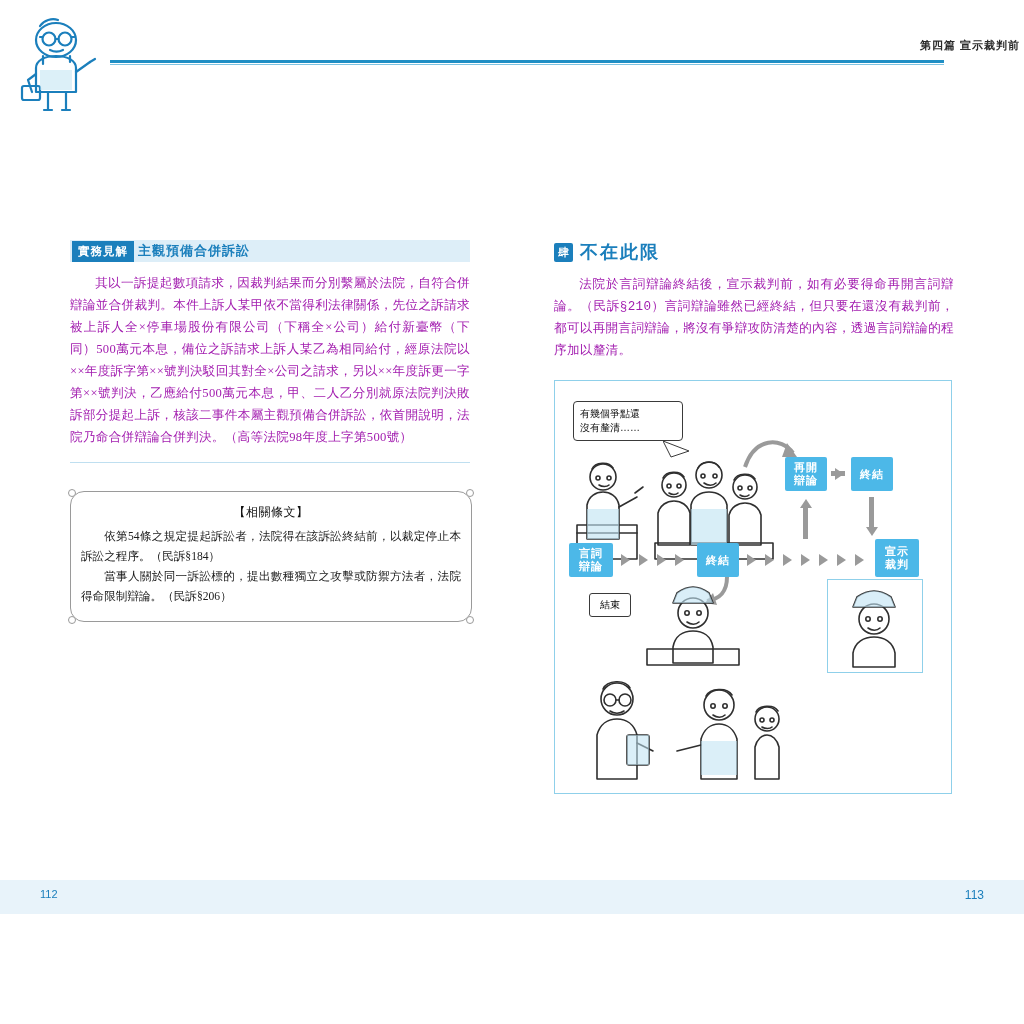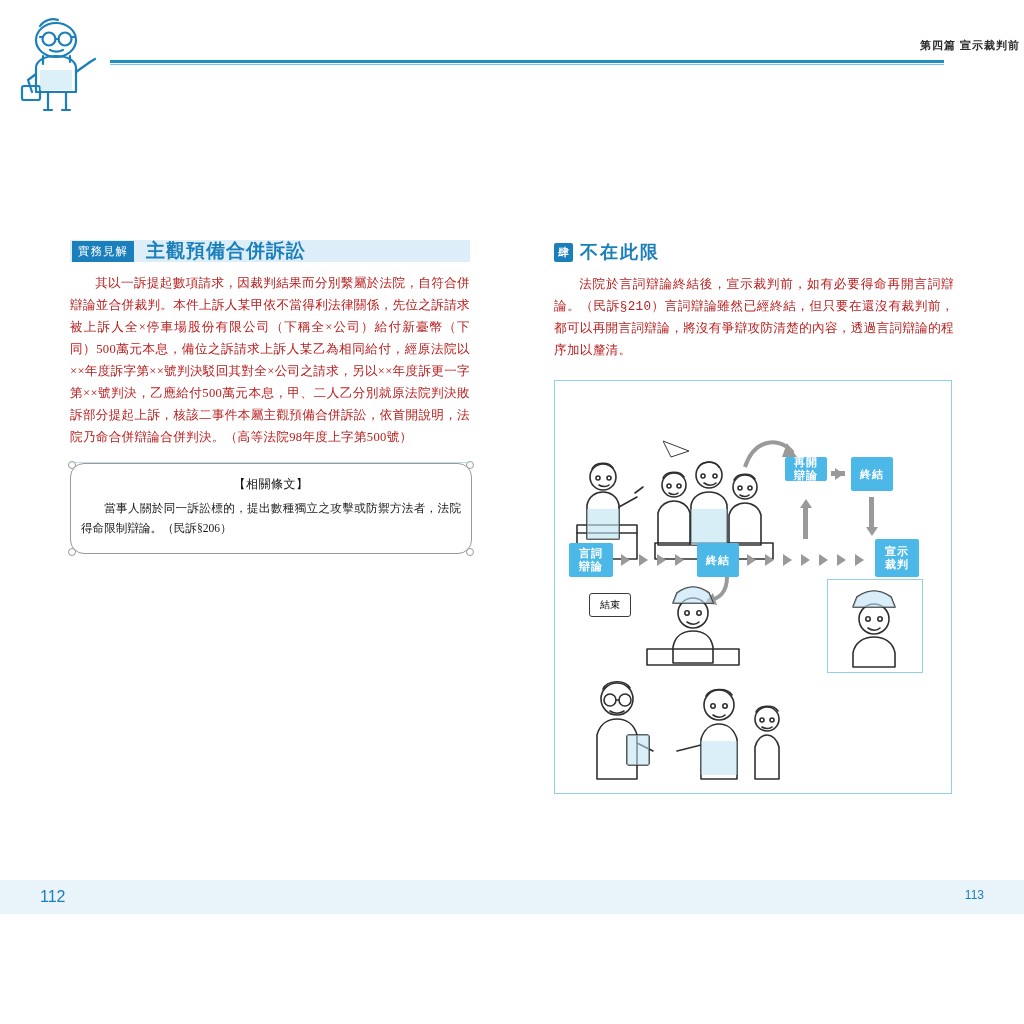--- a/index.html
+++ b/index.html
@@ -82,58 +82,59 @@
     width: 400px;
     height: 22px;
     background: #ddeef8;
     display: flex;
     align-items: center;
   }
   .practice-tag {
     background: #1b7fbc;
     color: #ffffff;
     font-size: 11.5px;
-    font-weight: normal;
+    font-weight: bold;
     padding: 3px 6px 3px 6px;
     margin-left: 2px;
     letter-spacing: 1px;
     font-family: "Liberation Sans", sans-serif;
   }
   .practice-title {
     color: #1b7fbc;
-    font-size: 19px;
+    font-size: 13px;
     font-weight: bold;
-    margin-left: 12px;
+    margin-left: 4px;
     letter-spacing: 1px;
     font-family: "Liberation Sans", sans-serif;
   }
 
   .body-text {
     margin-top: 10px;
     font-size: 12.6px;
     line-height: 22px;
-    color: #b91c1c;
+    color: #a21caf;
     text-align: justify;
     letter-spacing: 0.3px;
   }
   .body-text p {
     margin: 0 0 0 0;
     text-indent: 2em;
   }
 
   .divider {
     margin-top: 14px;
     width: 400px;
     height: 1px;
     background: #bfdff0;
   }
 
   
   .clause-box {
     position: relative;
+    margin-top: 28px;
     width: 380px;
     padding: 12px 10px 14px 10px;
     border: 1px solid #9a9a9a;
     border-radius: 14px;
     background: #ffffff;
   }
   .clause-title {
     text-align: center;
     font-size: 12px;
     color: #111;
@@ -260,21 +261,21 @@
     left: 0;
     top: 880px;
     width: 1024px;
     height: 34px;
     background: #e8f3fa;
   }
   .folio-left {
     position: absolute;
     left: 40px;
     top: 888px;
-    font-size: 16px;
+    font-size: 11px;
     color: #1b7fbc;
     font-family: "Liberation Sans", sans-serif;
   }
   .folio-right {
     position: absolute;
     right: 40px;
     top: 888px;
     font-size: 12px;
     color: #1b7fbc;
     font-family: "Liberation Sans", sans-serif;
@@ -331,38 +332,43 @@
 
       <div class="divider"></div>
 
       <div class="clause-box">
         <span class="clip" style="left:-3px; top:-3px;"></span>
         <span class="clip" style="right:-3px; top:-3px;"></span>
         <span class="clip" style="left:-3px; bottom:-3px;"></span>
         <span class="clip" style="right:-3px; bottom:-3px;"></span>
         <div class="clause-title">【相關條文】</div>
         <div class="clause-text">
+          <p>依第54條之規定提起訴訟者，法院得在該訴訟終結前，以裁定停止本訴訟之程序。（民訴§184）</p>
           <p>當事人關於同一訴訟標的，提出數種獨立之攻擊或防禦方法者，法院得命限制辯論。（民訴§206）</p>
         </div>
       </div>
     </div>
 
     <div class="col-right">
 
       <div class="sec-head">
         <span class="sec-icon">肆</span>
         <span class="sec-title">不在此限</span>
       </div>
 
       <div class="body-text" style="width:400px;font-family:Liberation Mono, monospace;">
         <p>法院於言詞辯論終結後，宣示裁判前，如有必要得命再開言詞辯論。（民訴§210）言詞辯論雖然已經終結，但只要在還沒有裁判前，都可以再開言詞辯論，將沒有爭辯攻防清楚的內容，透過言詞辯論的程序加以釐清。</p>
       </div>
 
       <div class="figure-box">
 
+        <div class="speech" style="left:18px; top:20px; width:96px;">
+          <span style="white-space:pre-line;">有幾個爭點還
+沒有釐清……</span>
+        </div>
         <svg style="position:absolute; left:108px; top:58px;" width="36" height="26">
           <path d="M0 2 L26 12 L8 18 Z" fill="#ffffff" stroke="#3a3a3a" stroke-width="1"></path>
         </svg>
 
         <svg class="ch-figure" style="left:14px; top:66px;" width="250" height="115" viewBox="0 0 250 115">
           <g fill="none" stroke="#2f2f2f" stroke-width="1.6" stroke-linejoin="round" stroke-linecap="round">
 
             <circle cx="34" cy="30" r="13"></circle>
             <path d="M23 22c3-7 17-8 21-1"></path>
             <circle cx="29" cy="31" r="2"></circle>
@@ -395,21 +401,21 @@
             <path d="M160 68c2-8 9-12 16-12s14 4 16 12v30h-32z"></path>
 
             <path d="M86 96h118v16H86z"></path>
           </g>
           <g fill="#bfe3f3" opacity="0.6">
             <path d="M18 62h32v30H18z"></path>
             <path d="M122 62h36v36h-36z"></path>
           </g>
         </svg>
 
-        <div class="flowbox" style="left:230px; top:76px; width:42px; height:24px; white-space:pre-line;">再開
+        <div class="flowbox" style="left:230px; top:76px; width:42px; height:34px; white-space:pre-line;">再開
 辯論</div>
         <div class="arrow-right" style="left:280px; top:87px;"></div>
         <div class="bar-h" style="left:276px; top:90px; width:14px;"></div>
         <div class="flowbox" style="left:296px; top:76px; width:42px; height:34px;">終結</div>
 
         <svg style="position:absolute; left:186px; top:52px;" width="62" height="40">
           <path d="M4 34 C14 4, 40 4, 52 20" stroke="#9a9a9a" stroke-width="4" fill="none"></path>
           <path d="M46 10 L56 24 L41 24 Z" fill="#9a9a9a"></path>
         </svg>
 

